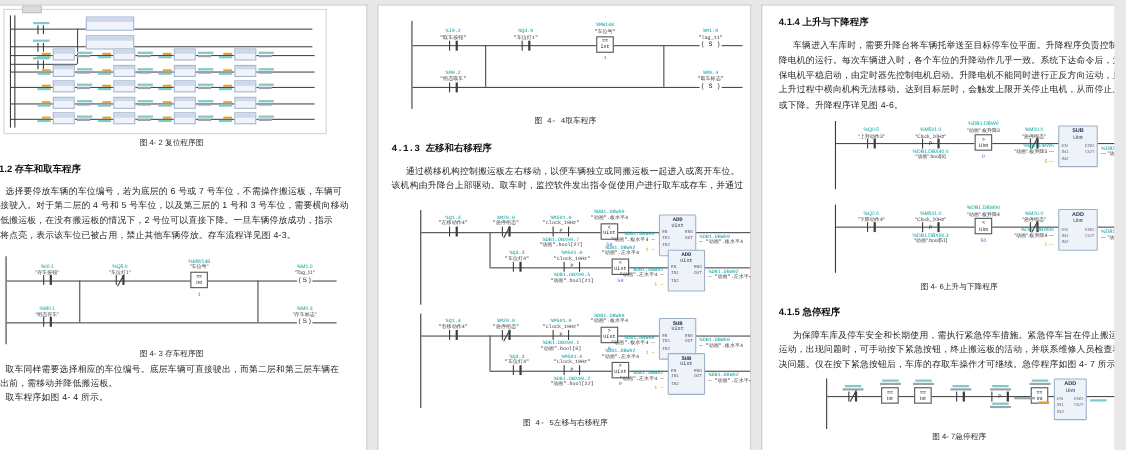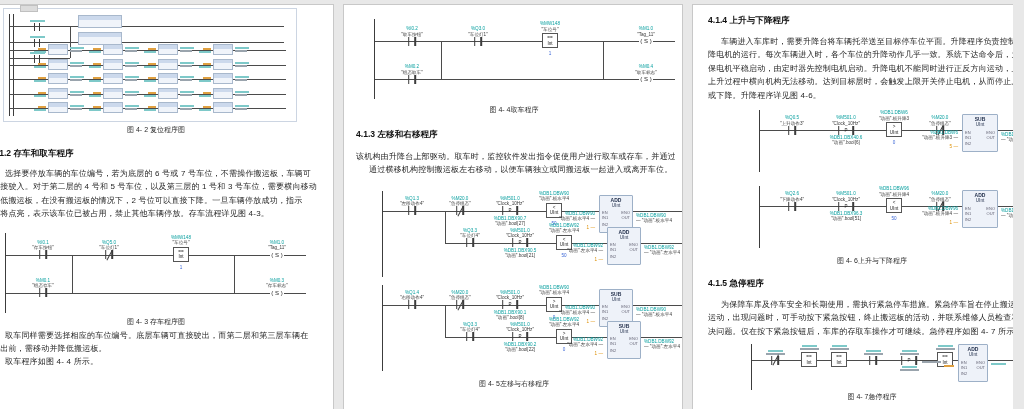--- a/index.html
+++ b/index.html
@@ -5,21 +5,21 @@
   html,body{margin:0;padding:0;}
   body{width:1024px;height:409px;overflow:hidden;background:#e8e8e8;
        font-family:"Liberation Sans","DejaVu Sans",sans-serif;}
   .viewer{position:relative;width:1024px;height:409px;}
   .page{position:absolute;top:4px;height:430px;background:#fff;border:1px solid #c8c8c8;
         box-sizing:border-box;overflow:hidden;}
   .p1{left:-2px;width:336px;border-left:none;}
   .p2{left:343px;width:340px;}
   .p3{left:692px;width:321px;border-right:none;}
   .inner1{position:absolute;left:-7px;top:0;width:352px;}
-  .inner2{position:absolute;left:0;top:0;width:340px;padding:8px 12px 0;box-sizing:border-box;}
+  .inner2{position:absolute;left:0;top:0;width:340px;padding:8px 12px 0;box-sizing:border-box;font-family:Liberation Mono, monospace;}
   .inner3{position:absolute;left:0;top:0;width:362px;padding:10px 0 0 14px;box-sizing:border-box;}
 
   .bl{font-size:8px;line-height:13.4px;color:#262626;white-space:nowrap;letter-spacing:.2px;}
   .ind{padding-left:13px;}
   .hd{font-size:8.6px;font-weight:bold;color:#101010;white-space:nowrap;margin:0;}
   .cap{font-size:7px;color:#2b2b2b;text-align:center;}
   .capw{width:330px;}
 
   
   .lad{position:relative;border-left:1.5px solid #3c3c3c;}
@@ -528,22 +528,22 @@
               </div>
               <div class="coil" style="top: 13px;"><span>( S )</span></div>
             </div>
           </div>
           <div class="vl" style="left: 66px; top: 22px; height: 38px;"></div>
           <div class="vl" style="left: 228px; top: 22px; height: 38px;"></div>
         </div>
       <div class="cap" style="width:316px;margin-top:6px;">图 4- 4取车程序</div>
       <div class="hd" style="margin-top:14px;">4.1.3 左移和右移程序</div>
       <div style="margin-top:9px;">
+          <div class="bl ind">通过横移机构控制搬运板左右移动，以便车辆独立或同搬运板一起进入或离开车位。</div>
           <div class="bl">该机构由升降台上部驱动。取车时，监控软件发出指令促使用户进行取车或存车，并通过</div>
-          <div class="bl ind">通过横移机构控制搬运板左右移动，以便车辆独立或同搬运板一起进入或离开车位。</div>
         </div>
       <div class="lad" style="margin: 14px 0px 0px 26px; width: 310px;">
           <div class="lrow" style="height: 36px;">
             <div class="hline" style="top: 20px; left: 0px;"></div>
             <div class="lit" style="left: 8px; width: 42px;">
               <div class="lbls" style="bottom: 20px;">
                 <div class="addr">%Q1.3</div>
                 <div class="nm">"左移动作4"</div>
               </div>
               <div class="sym" style="top: 15px;">

